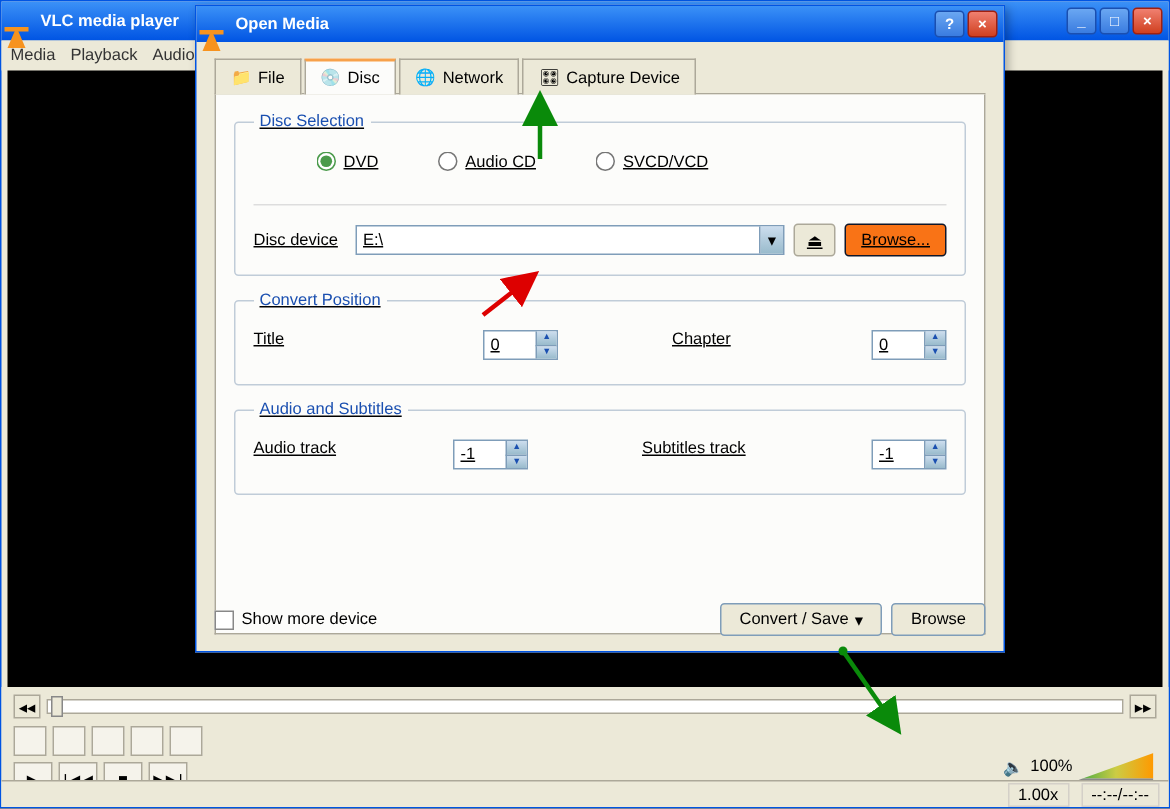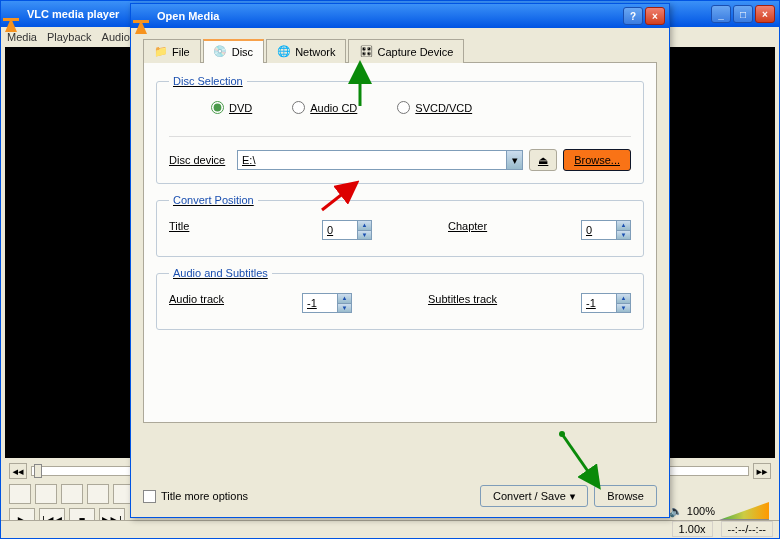--- a/index.html
+++ b/index.html
@@ -22,25 +22,25 @@
   .seek-row { display:flex; align-items:center; gap:4px; height:18px; }
   .seek-btn { width:18px; height:16px; border:1px solid #aca899; background:#ece9d8; display:flex; align-items:center; justify-content:center; }
   .seek-track { flex:1; height:10px; border:1px solid #aca899; background:#fff; position:relative; }
   .seek-thumb { position:absolute; left:2px; top:-3px; width:8px; height:14px; background:#ece9d8; border:1px solid #888; }
   .small-btns { display:flex; gap:4px; margin-top:4px; }
   .sq-btn { width:22px; height:20px; border:1px solid #aca899; background:#f5f3eb; }
   .playback-row { display:flex; gap:4px; margin-top:4px; align-items:center; }
   .pb-btn { width:26px; height:24px; border:1px solid #aca899; background:#f5f3eb; display:flex; align-items:center; justify-content:center; }
   .vol-area { position:absolute; right:10px; bottom:18px; display:flex; align-items:center; gap:4px; }
   .vol-tri { width:50px; height:18px; background: linear-gradient(to right, #4a4, #cc4, #f90); clip-path: polygon(0 100%, 100% 0, 100% 100%); border-bottom:1px solid #888; }
-  .status-bar { position:absolute; bottom:0; left:0; right:0; height:18px; border-top:1px solid #aca899; display:flex; align-items:flex-start; justify-content:flex-end; padding:0 6px; gap:8px; background:#ece9d8; }
+  .status-bar { position:absolute; bottom:0; left:0; right:0; height:18px; border-top:1px solid #aca899; display:flex; align-items:center; justify-content:flex-end; padding:0 6px; gap:8px; background:#ece9d8; }
   .status-cell { border:1px solid #d4d0c8; padding:0 6px; height:16px; display:flex; align-items:center; }
 
   
-  .dialog { position: absolute; top: 3px; left: 130px; width: 540px; height: 515px; border: 1px solid #0054e3; background: #ece9d8; box-shadow: 2px 2px 6px rgba(0,0,0,0.3); }
+  .dialog { position: absolute; top: 3px; left: 130px; width: 540px; height: 432px; border: 1px solid #0054e3; background: #ece9d8; box-shadow: 2px 2px 6px rgba(0,0,0,0.3); }
   .dlg-titlebar { height: 24px; background: linear-gradient(#3b91f7, #0054e3); display:flex; align-items:center; color:white; font-weight:bold; padding:0 4px; }
   .dlg-titlebar .icon { width:16px; height:16px; margin-right:6px; }
   .dlg-body { padding: 10px 12px; }
 
   .tabstrip { display:flex; gap:2px; border-bottom:1px solid #aca899; }
   .tab { padding:4px 10px; border:1px solid #aca899; border-bottom:none; background:#ece9d8; display:flex; align-items:center; gap:4px; position:relative; top:1px; }
   .tab.active { background:#fcfcfa; border-top:2px solid #f7a14a; }
   .tab-icon { width:14px; height:14px; display:inline-block; }
 
   .tab-panel { border:1px solid #aca899; border-top:none; background:#fcfcfa; padding:12px; min-height:360px; }
@@ -245,21 +245,21 @@
               </div>
           </div>
         </div>
       </fieldset>
     </div>
   </div>
 
   <div class="dlg-footer">
     <div class="show-more">
       <span class="box" style="width:13px;height:13px;border:1px solid #888;background:#fff;display:inline-block"></span>
-      <span>Title more options</span>
+      <span>Show more device</span>
     </div>
     <div class="footer-btns">
       <div class="btn">
         <span>Convert / Save</span>
         <span>▾</span>
       </div>
       <div class="btn">Browse</div>
     </div>
   </div>
 </div>

